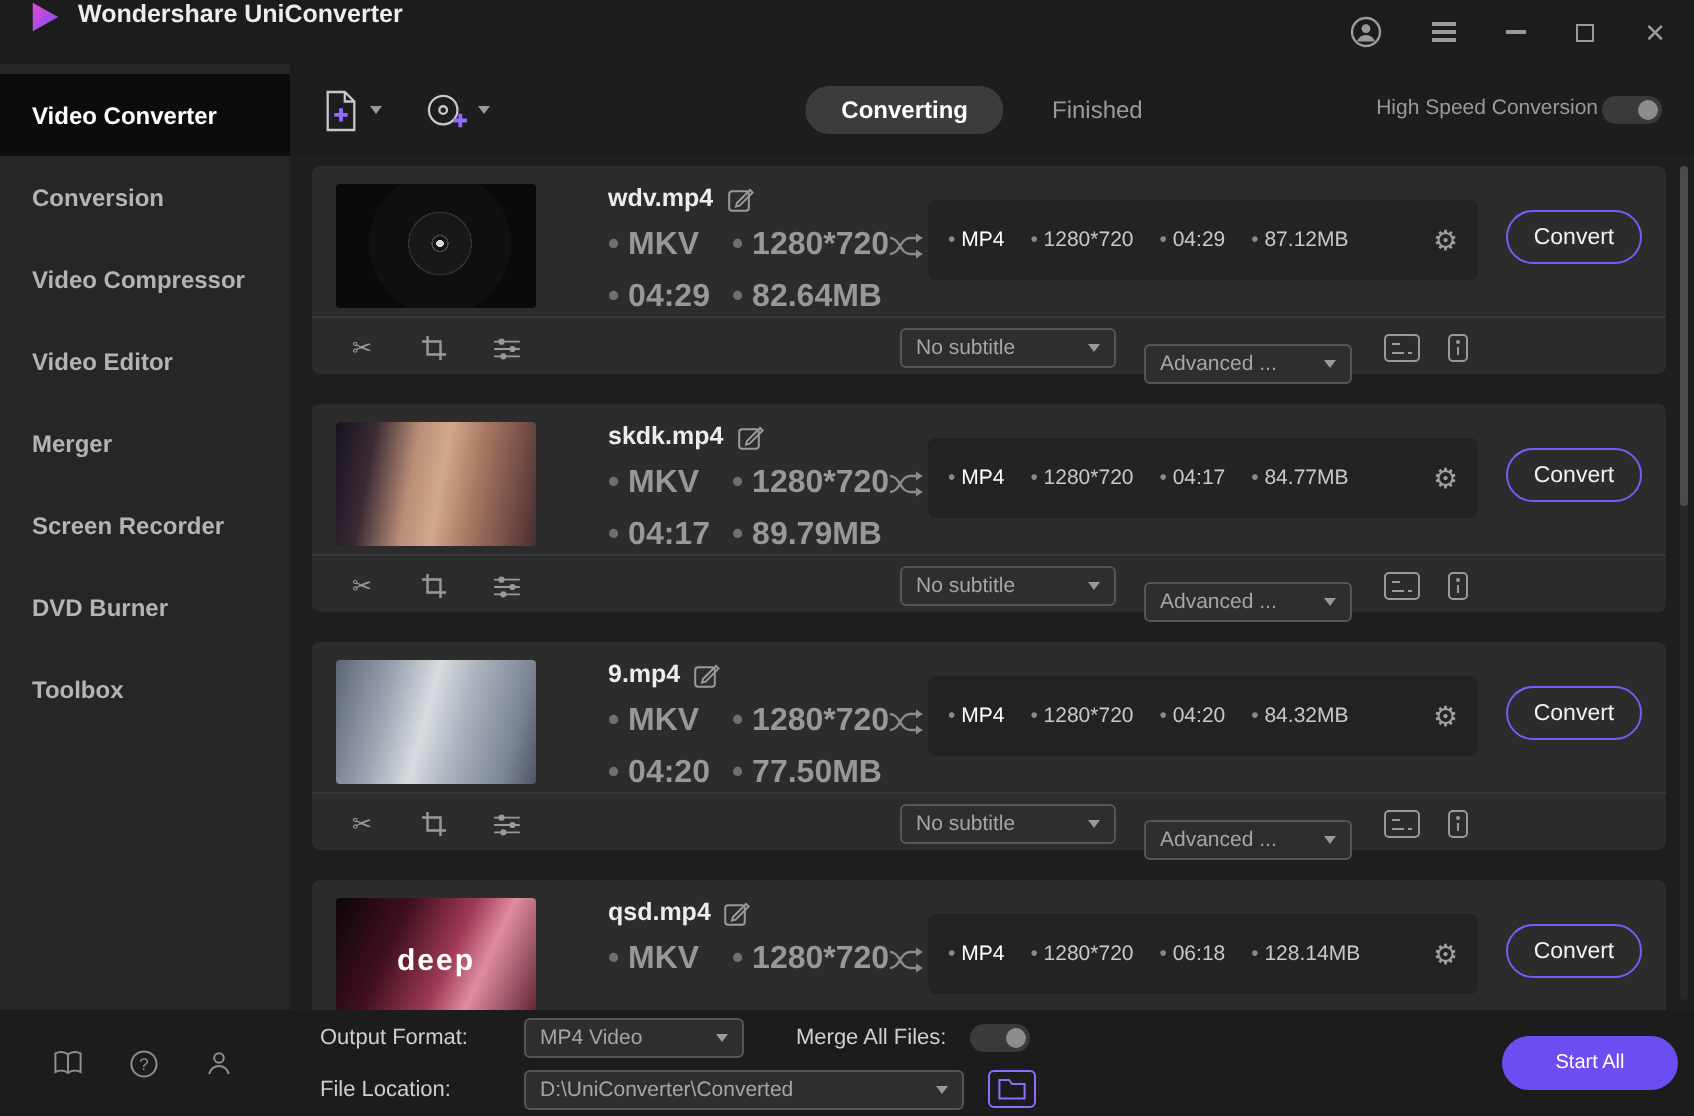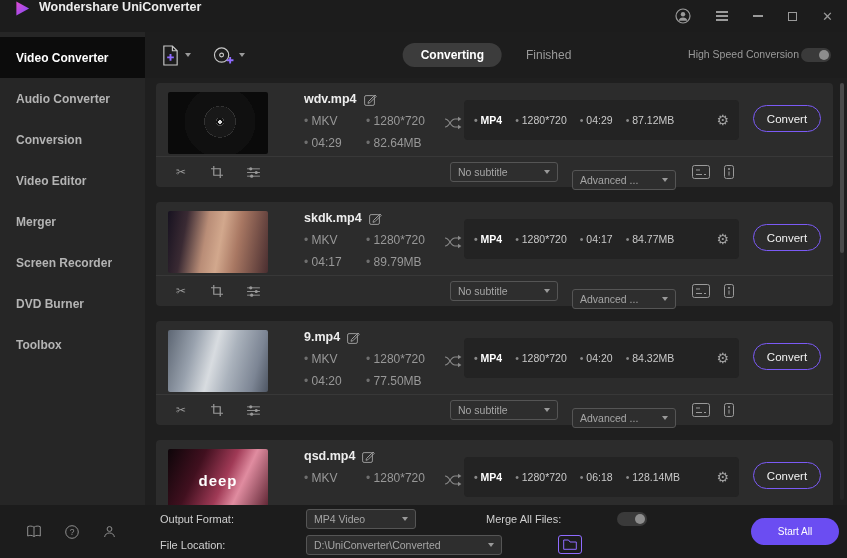--- a/index.html
+++ b/index.html
@@ -47,52 +47,52 @@
   .thumb-vinyl {background: radial-gradient(circle at 52% 48%, #d8d8d8 0 3%, #111 3% 6%, #4a4a4a 6% 7%, #181818 7% 25%, #333 25% 26%, #101010 26% 58%, #0a0a0a 58%), #0c0c0c;}
   .thumb-face  {background: linear-gradient(100deg, #171220 0%, #3a2a33 18%, #b98d77 38%, #d2a88d 52%, #a97863 68%, #4a2e30 100%);}
   .thumb-group {background: linear-gradient(105deg, #5d6673 0%, #98a1ad 25%, #d8dce0 45%, #aab2bc 62%, #7c8594 85%, #4e5663 100%);}
   .thumb-deep  {background: linear-gradient(115deg, #0d0509 0%, #41101f 30%, #a03a56 55%, #e08ca0 70%, #58202e 100%);}
   .thumb-text {color:#fff; font-size:15px; font-weight:bold; letter-spacing:1px;}
   .file-info {margin-left:36px; width:138px; flex-shrink:0;}
   .file-title-row {display:flex; align-items:center; gap:7px;}
   .file-name {font-size:12.5px; color:#ededed; font-weight:600;}
   .edit-icon {cursor:pointer; display:flex;}
   .meta-line {display:flex; margin-top:8px;}
-  .meta-pair {font-size:12px; color:#989898; width:62px; white-space:nowrap;}
+  .meta-pair {font-size:16px; color:#989898; width:62px; white-space:nowrap;font-weight:bold;}
   .meta-pair::before {content:"• "; color:#6f6f6f;}
   .shuffle-wrap {width:22px; margin-top:24px; flex-shrink:0; text-align:center;}
   .output-box {flex:1; height:40px; margin-top:8px; margin-right:14px; background:#232323; border-radius:4px;
                display:flex; align-items:center; padding:0 10px; cursor:pointer; min-width:0;}
   .out-pair {font-size:10.5px; color:#c9c9c9; margin-right:13px; white-space:nowrap;}
   .out-pair::before {content:"• "; color:#8a8a8a;}
-  .out-pair.fmt {color:#fff; font-weight:700;}
+  .out-pair.fmt {color:#fff; font-weight:400;}
   .gear {margin-left:auto; color:#a0a0a0; font-size:14px; line-height:1; cursor:pointer;}
   .convert-btn {width:68px; height:27px; margin-top:13px; border-radius:14px; border:1px solid #7b5af6; background:transparent;
                 color:#f2f2f2; font-size:11.5px; font-family:inherit; cursor:pointer; flex-shrink:0;}
   .row-bottom {display:flex; align-items:center; height:31px; margin-top:auto; border-top:1px solid rgba(255,255,255,0.06); padding:0 12px;}
   .thumb-tools {width:100px; display:flex; justify-content:space-between; align-items:center; padding:0 8px; flex-shrink:0;}
   .tool-icon {color:#9a9a9a; font-size:12px; cursor:pointer; line-height:1; display:flex; align-items:center;}
   .select {display:flex; align-items:center; justify-content:space-between; background:#2e2e2e; border:1px solid #555;
            border-radius:3px; height:20px; padding:0 7px; font-size:10.5px; color:#a6a6a6; cursor:pointer; flex-shrink:0;}
   .subtitle-select {width:108px; margin-left:182px;}
   .advanced-select {width:104px; margin-left:14px;margin-top:16px;}
   .small-btn {margin-left:16px; cursor:pointer; display:flex; align-items:center;}
   .small-btn + .small-btn {margin-left:14px;}
   .scrollbar {position:absolute; right:3px; top:5px; bottom:5px; width:4px; border-radius:2px; background:#272727; cursor:pointer;}
   .scroll-thumb {position:absolute; top:0; width:4px; height:170px; border-radius:2px; background:#4a4a4a;}
 
   
   .footer {height:53px; background:#1c1c1c; flex-shrink:0; position:relative; display:flex; flex-direction:column;
            justify-content:center; gap:6px; padding-left:160px;}
-  .f-row {display:flex; align-items:center; height:20px;gap:44px;}
+  .f-row {display:flex; align-items:center; height:20px;}
   .f-label {width:102px; font-size:11px; color:#cfcfcf;}
   .of-select {width:110px;}
   .merge-label {margin-left:26px; font-size:11px; color:#cfcfcf;}
   .merge-toggle {margin-left:12px;}
-  .loc-select {width:196px;}
+  .loc-select {width:220px;}
   .folder-btn {margin-left:12px; width:24px; height:19px; border:1px solid #8f6bff; border-radius:3px; background:transparent;
                display:flex; align-items:center; justify-content:center; cursor:pointer; padding:0;}
   .start-all {position:absolute; right:8px; top:13px; width:88px; height:27px; border-radius:14px; background:#6b4df2;
               border:none; color:#fff; font-size:10px; font-family:inherit; cursor:pointer;}
   .footer-icons {position:absolute; left:27px; top:50%; transform:translateY(-50%); display:flex; gap:24px; align-items:center;}
   .footer-icons > span {cursor:pointer; display:flex;}
 </style>
 </head>
 <body>
 
@@ -131,22 +131,22 @@
           <span class="max-glyph"></span>
         </span>
       <span class="tb-btn">✕</span>
     </div>
   </header>
 
   <div class="main">
 
     <aside class="sidebar">
       <div class="side-item active">Video Converter</div>
-      <div class="side-item">Audio Converter</div>
       <div class="side-item">Conversion</div>
+      <div class="side-item">Video Compressor</div>
       <div class="side-item">Video Editor</div>
       <div class="side-item">Merger</div>
       <div class="side-item">Screen Recorder</div>
       <div class="side-item">DVD Burner</div>
       <div class="side-item">Toolbox</div>
     </aside>
 
     <div class="content">
       <div class="toolbar">
         <span class="add-btn">

